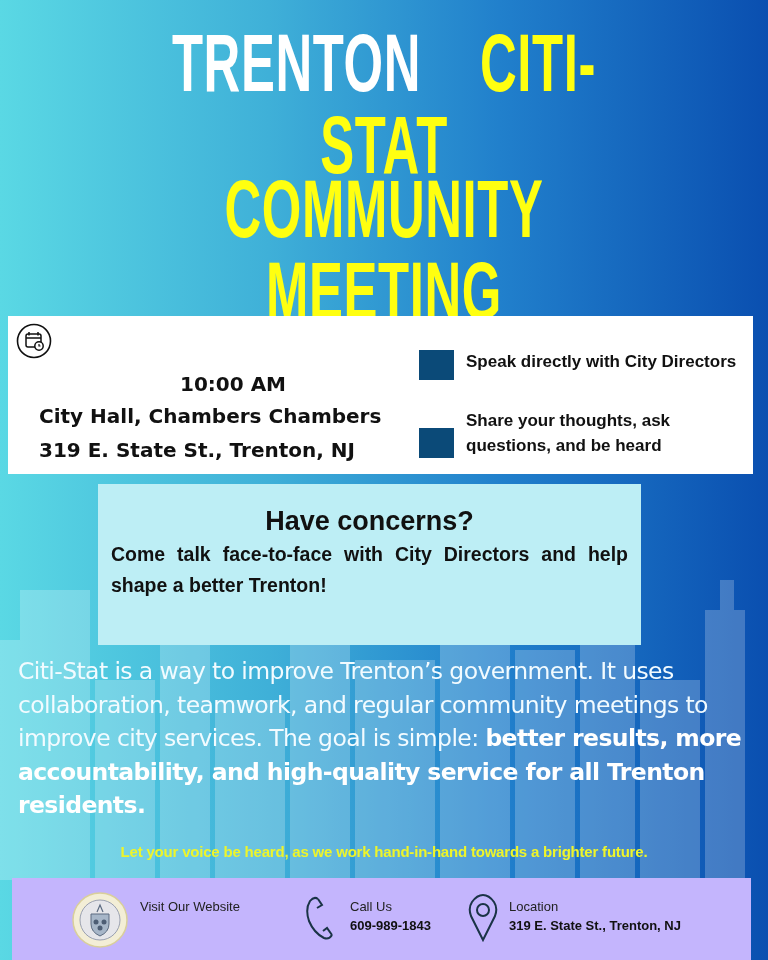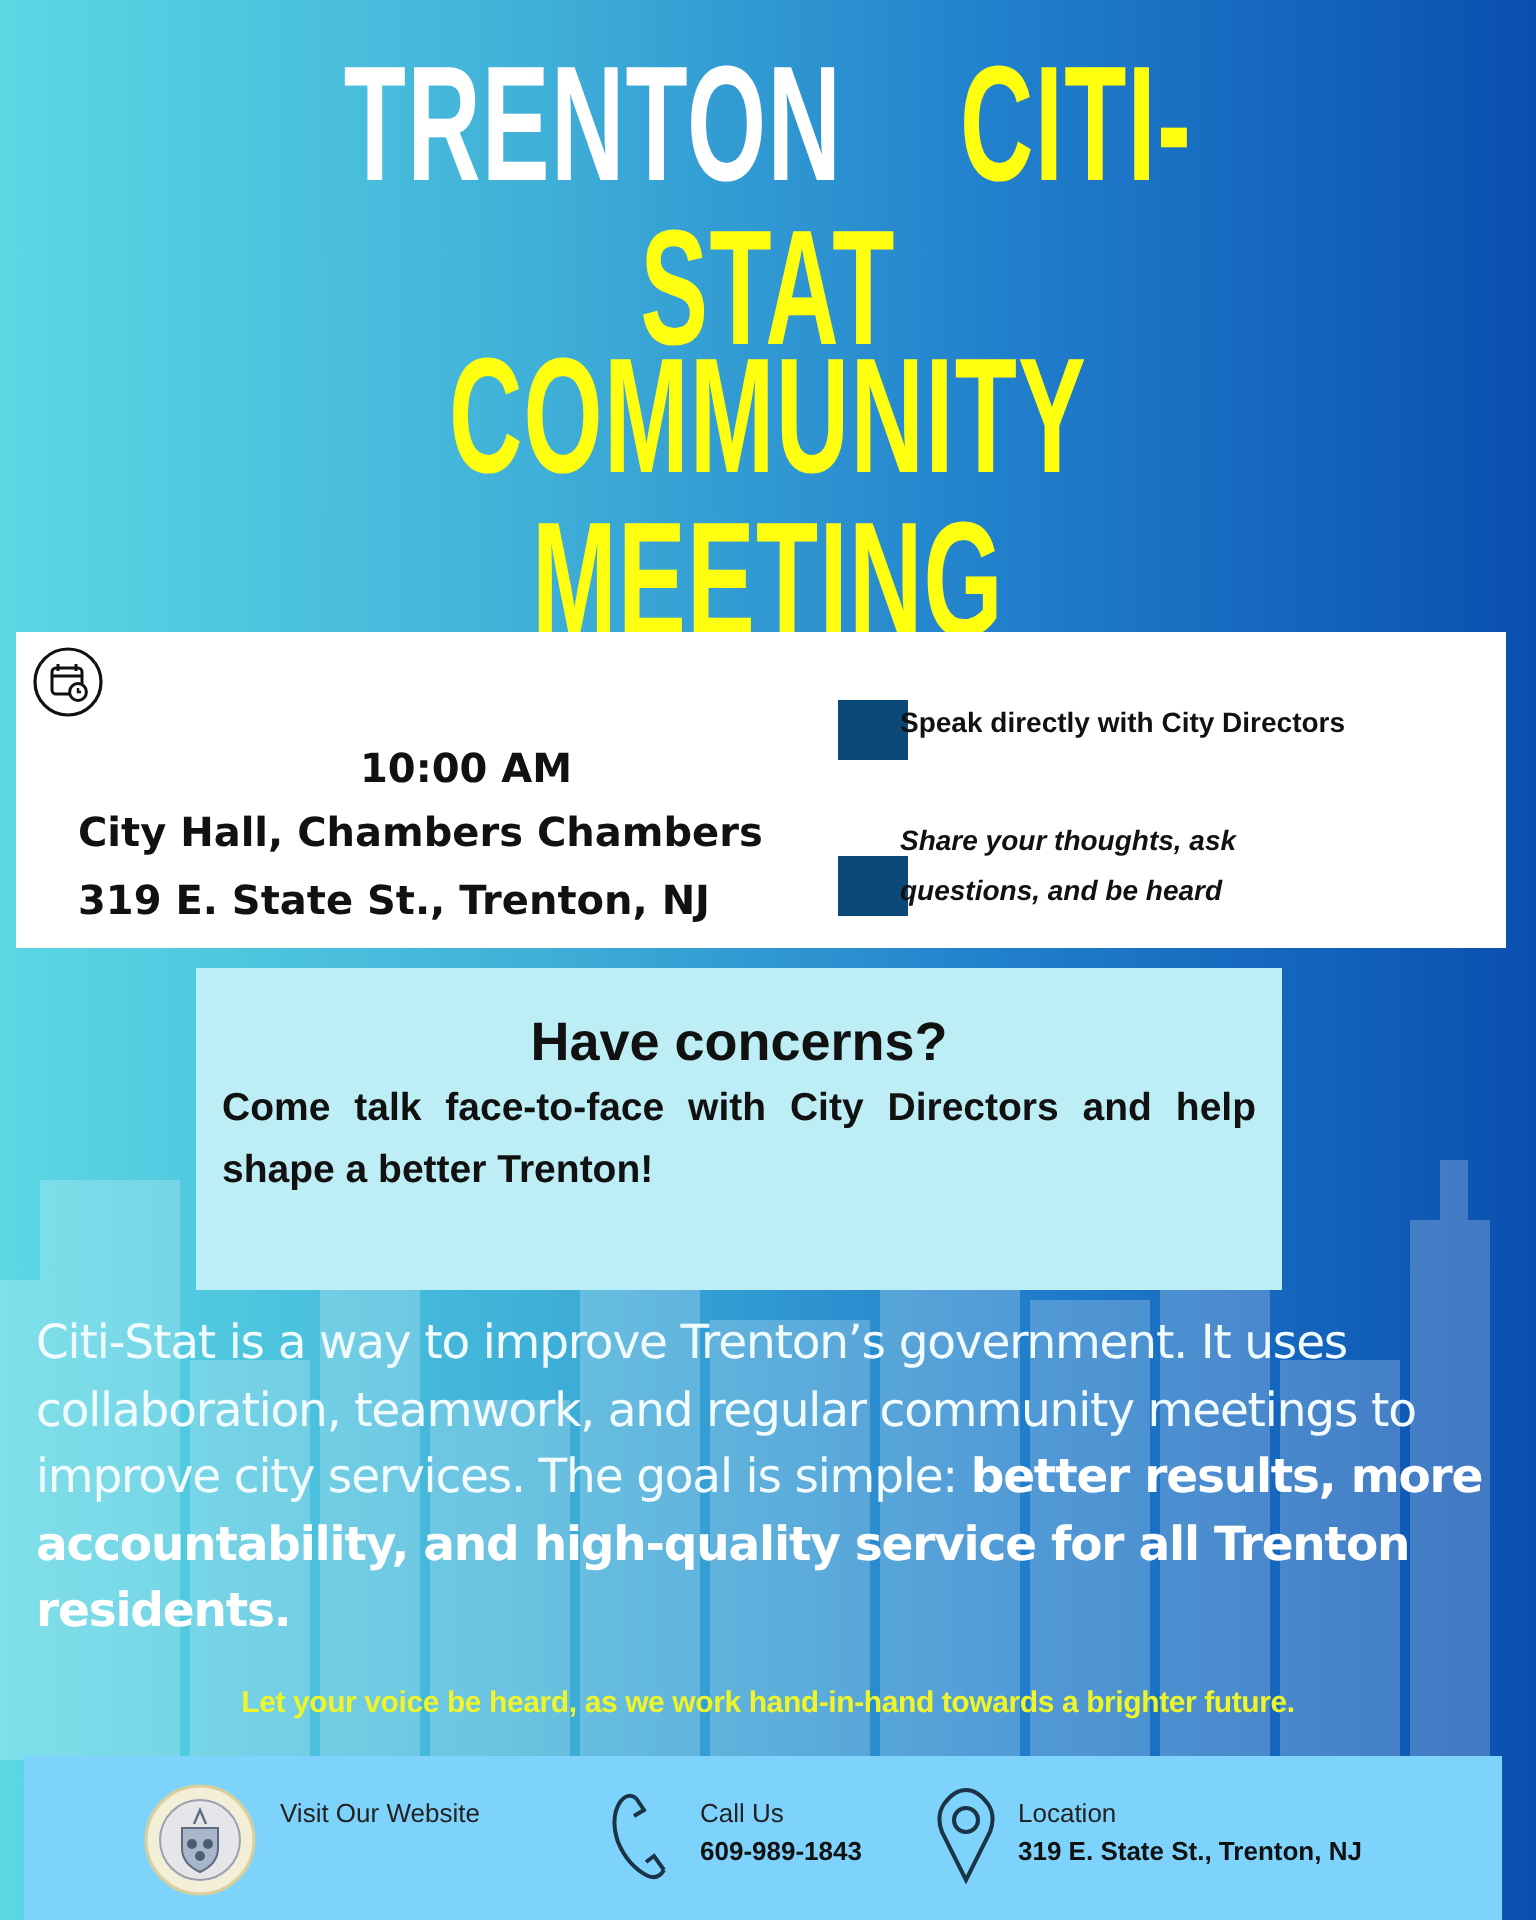--- a/index.html
+++ b/index.html
@@ -25,21 +25,21 @@
   }
   .cal-icon { position: absolute; left: 8px; top: 7px; width: 36px; height: 36px; }
   .info-text { position: absolute; color: #111; font-weight: bold; font-family: "DejaVu Sans", sans-serif; }
   .date { left: 58px; top: 14px; font-size: 20px; }
   .time { left: 172px; top: 56px; font-size: 20px; }
   .place { left: 31px; top: 88px; font-size: 20px; }
   .addr { left: 31px; top: 122px; font-size: 20px; }
   .bullet-sq { position: absolute; width: 35px; height: 30px; background: #0b4a78; }
   .b1 { left: 411px; top: 34px; }
   .b2 { left: 411px; top: 112px; }
-  .bullet-text { position: absolute; left: 442px; font-size: 14px; font-weight: bold; color: #111; line-height: 25px; }
+  .bullet-text { position: absolute; left: 458px; font-size: 17px; font-weight: bold; color: #111; line-height: 25px; }
   .bt1 { top: 33px; }
   .bt2 { top: 92px; }
   .concern-box {
     position: absolute; left: 98px; top: 484px; width: 543px; height: 161px;
     background: #bdeef5;
   }
   .concern-title { position: absolute; left: 0; width: 100%; text-align: center; top: 22px; font-size: 27px; font-weight: bold; color: #111; }
   .concern-body {
     position: absolute; left: 13px; right: 13px; top: 55px; font-size: 19.5px; font-weight: bold;
     color: #111; line-height: 31px; text-align: justify;
@@ -48,21 +48,21 @@
     position: absolute; left: 18px; top: 655px; width: 740px;
     color: #f2fbff; font-size: 23.5px; line-height: 33.5px;
     font-family: "DejaVu Sans", sans-serif; font-weight: normal; letter-spacing: -0.6px;
   }
   .desc b { font-weight: bold; color: #ffffff; }
   .slogan {
     position: absolute; left: 0; width: 768px; top: 843px; text-align: center;
     color: #eef52a; font-size: 15px; font-weight: bold; letter-spacing: -0.2px;
   }
   .footer {
-    position: absolute; left: 12px; top: 878px; width: 739px; height: 82px; background: #7dd3fc;
+    position: absolute; left: 12px; top: 878px; width: 739px; height: 82px; background: #c4b5fd;
   }
   .seal { position: absolute; left: 60px; top: 14px; width: 56px; height: 56px; }
   .f-label { position: absolute; font-size: 13px; color: #222; }
   .f-value { position: absolute; font-size: 13px; font-weight: bold; color: #111; }
   .fl1 { left: 128px; top: 21px; } .fv1 { left: 128px; top: 40px; margin-top: 40px; }
   .fl2 { left: 338px; top: 21px; } .fv2 { left: 338px; top: 40px; }
   .fl3 { left: 497px; top: 21px; } .fv3 { left: 497px; top: 40px; }
   .phone-icon { position: absolute; left: 292px; top: 15px; width: 34px; height: 50px; }
   .pin-icon { position: absolute; left: 455px; top: 14px; width: 32px; height: 52px; }
 </style>
@@ -102,21 +102,21 @@
     <circle cx="23" cy="23" r="4.2" fill="#fff" stroke="#111" stroke-width="1.5"></circle>
     <path d="M23 21 V23 H24.5" fill="none" stroke="#111" stroke-width="1.2"></path>
   </svg>
   <div class="info-text time">10:00 AM</div>
   <div class="info-text place">City Hall, Chambers Chambers</div>
   <div class="info-text addr">319 E. State St., Trenton, NJ</div>
 
   <div class="bullet-sq b1"></div>
   <div class="bullet-text bt1">Speak directly with City Directors</div>
   <div class="bullet-sq b2"></div>
-  <div class="bullet-text bt2" style="width:220px;font-style:italic;">Share your thoughts, ask questions, and be heard</div>
+  <div class="bullet-text bt2" style="width:220px;">Share your thoughts, ask questions, and be heard</div>
 </div>
 
 <div class="concern-box">
   <div class="concern-title">Have concerns?</div>
   <div class="concern-body">Come talk face-to-face with City Directors and help shape a better Trenton!</div>
 </div>
 
 <div class="desc">
   <span>Citi-Stat is a way to improve Trenton’s government. It uses collaboration, teamwork, and regular community meetings to improve city services. The goal is simple: </span><b>better results, more accountability, and high-quality service for all Trenton residents.</b>
 </div>

